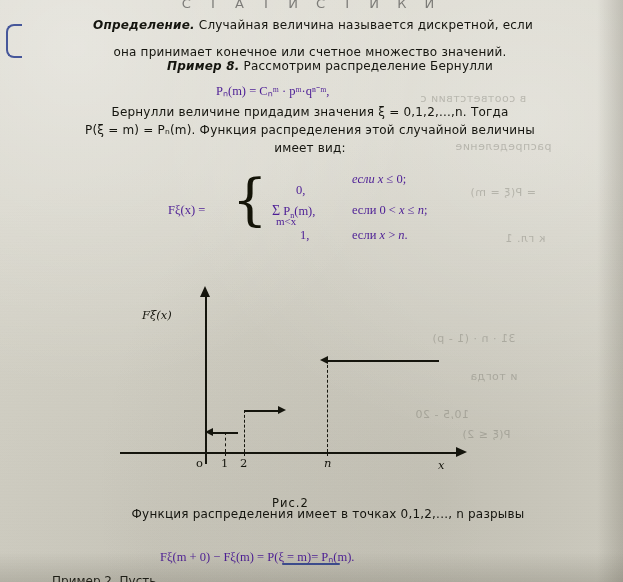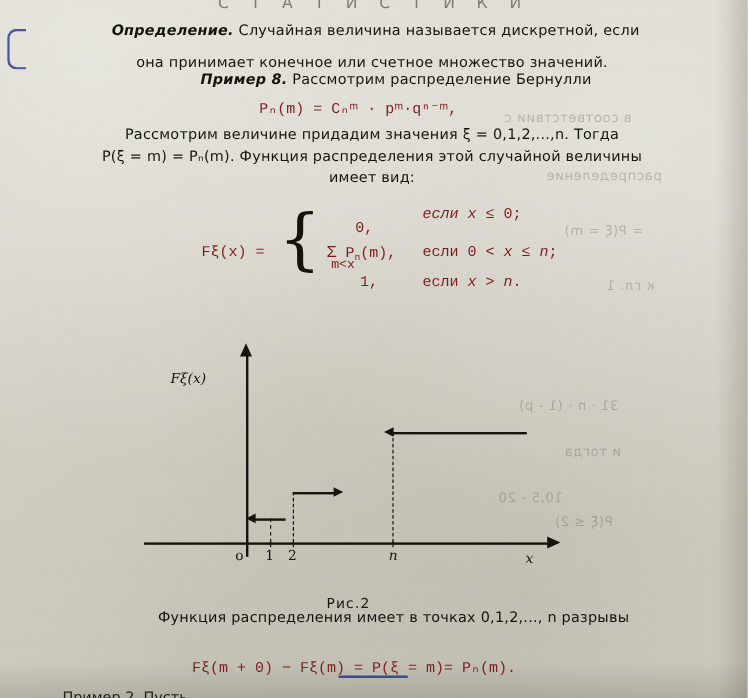--- a/index.html
+++ b/index.html
@@ -73,23 +73,23 @@
     color: #15150f;
     letter-spacing: 0.2px;
     text-align: center;
   }
   .ital {
     font-style: italic;
     font-weight: bold;
   }
   .formula {
     position: absolute;
-    font-family: Liberation Mono, monospace;
+    font-family: Liberation Serif, serif;
     font-size: 12.5px;
-    color: #7f1d1d;
+    color: #4c1d95;
     white-space: nowrap;
   }
   .it { font-style: italic; }
   sub {
     font-size: 8px;
     vertical-align: -3px;
   }
   
   .pen-mark {
     position: absolute;
@@ -256,21 +256,21 @@
   <div class="para" style="left:22px; top:44px; width:576px;">она принимает конечное или счетное множество значений.</div>
 
   <div class="para" style="left:60px; top:58px; width:540px;">
     <span class="ital">Пример 8.</span><span> Рассмотрим распределение Бернулли</span>
   </div>
 
   <div class="formula" style="left:216px; top:82px;">
     <span>Pₙ(m) = Cₙᵐ · pᵐ·qⁿ⁻ᵐ,</span>
   </div>
 
-  <div class="para" style="left:22px; top:104px; width:576px;">Рассмотрим величине придадим значения  ξ = 0,1,2,...,n.  Тогда</div>
+  <div class="para" style="left:22px; top:104px; width:576px;">Бернулли величине придадим значения  ξ = 0,1,2,...,n.  Тогда</div>
   <div class="para" style="left:22px; top:122px; width:576px;">P(ξ = m) = Pₙ(m). Функция распределения этой случайной величины</div>
   <div class="para" style="left:22px; top:140px; width:576px;">имеет вид:</div>
 
   <div class="formula" style="left:168px; top:203px;">Fξ(x) =</div>
   <div class="brace" style="left:232px; top:172px;">{</div>
 
   <div class="formula" style="left:296px; top:183px;">0,</div>
   <div class="formula" style="left:352px; top:172px;"><span class="it">если x</span> ≤ 0;</div>
 
   <div class="formula" style="left:272px; top:203px;">

